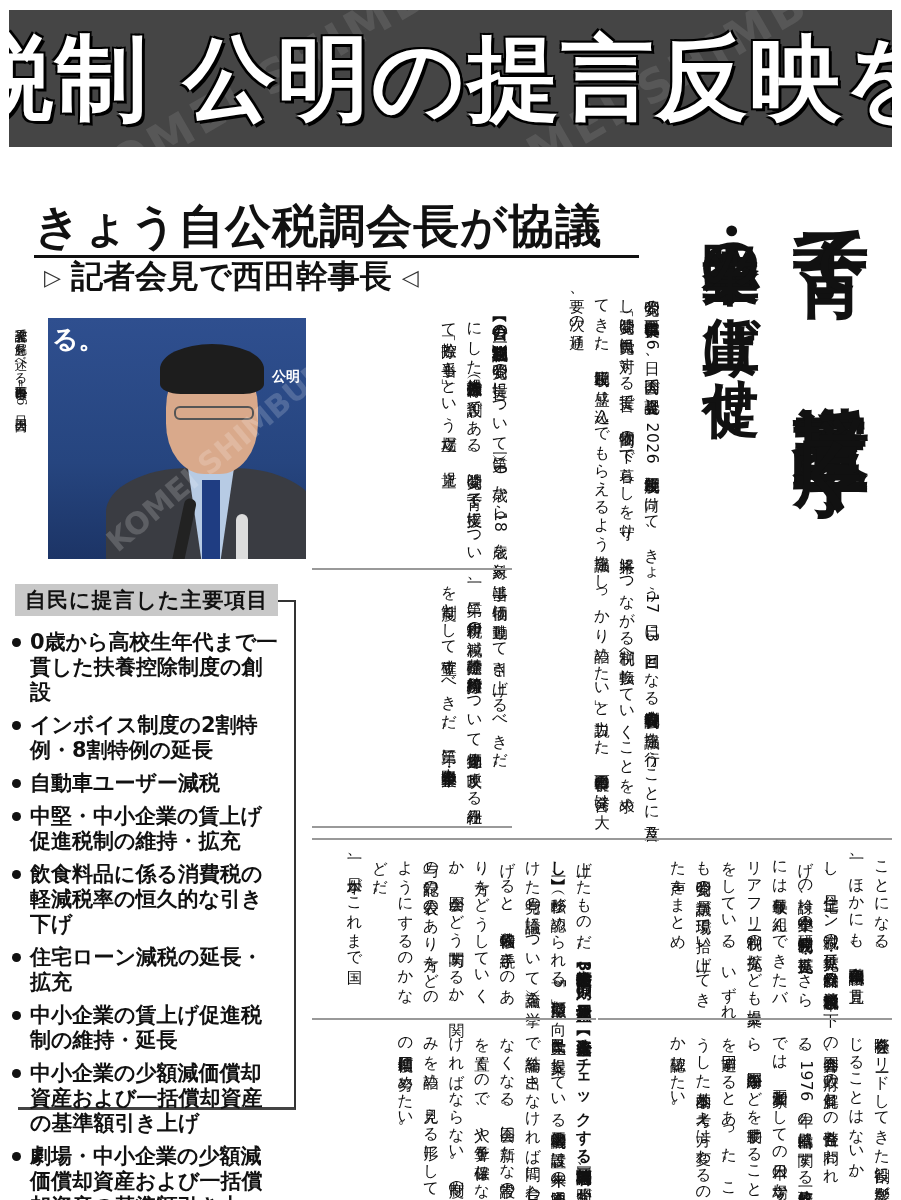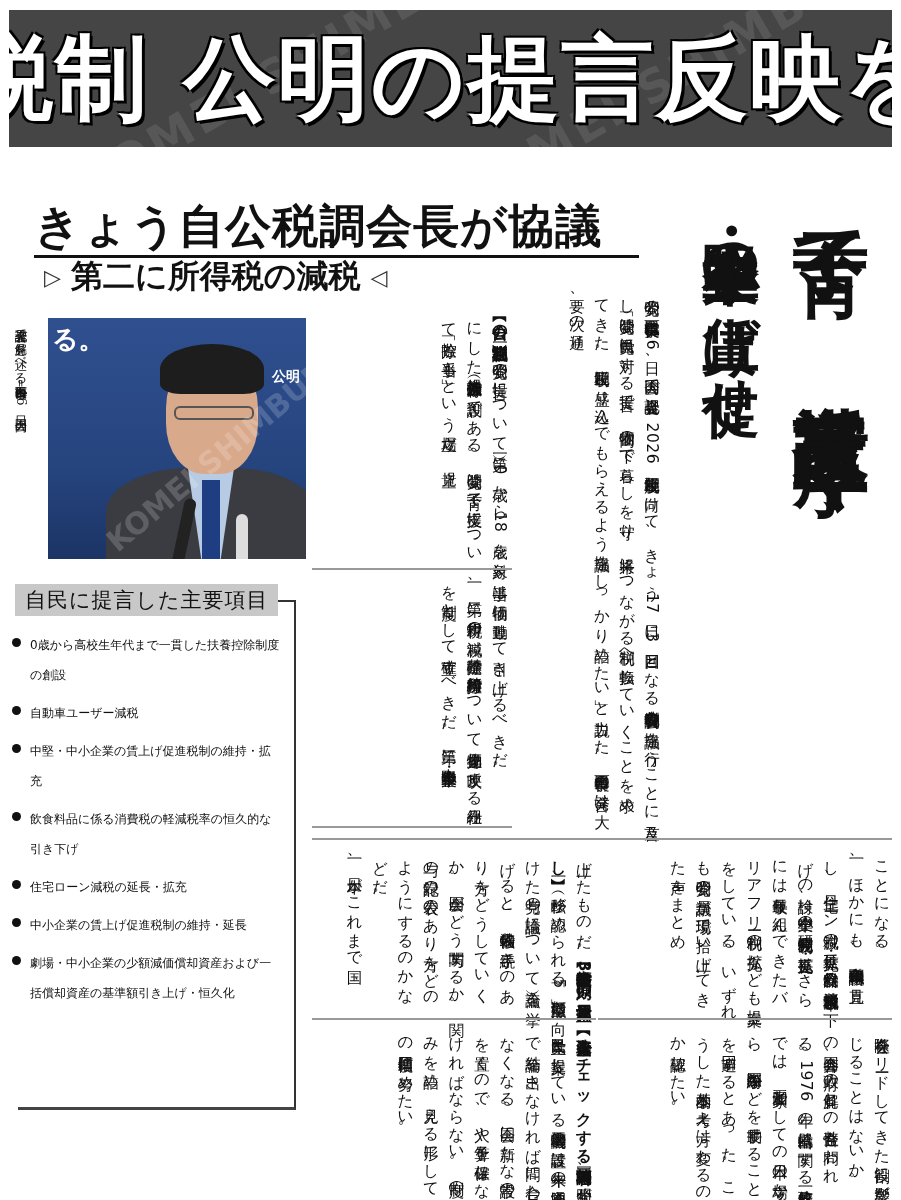--- a/index.html
+++ b/index.html
@@ -71,44 +71,44 @@
   .col { position: absolute; writing-mode: vertical-rl; font-size: 15.5px; line-height: 25.5px; letter-spacing: 0.5px; }
   .hrule { position: absolute; height: 2px; background: #999; }
 
   
   .box {
     position: absolute; left: 18px; top: 600px; width: 278px; height: 510px;
     border-top: 2px solid #333; border-right: 2px solid #333; border-bottom: 3px solid #444;
   }
   .box-title {
     position: absolute; left: 15px; top: 584px; background: #c8c8c8; padding: 2px 10px;
-    font-size: 21px; font-weight: normal; letter-spacing: 1px; white-space: nowrap;
+    font-size: 21px; font-weight: bold; letter-spacing: 1px; white-space: nowrap;
   }
   .items { position: absolute; left: 8px; top: 630px; width: 272px; list-style: none; }
   .items li {
-    position: relative; padding-left: 22px; font-size: 12px; line-height: 30px; margin-bottom: 8px;
+    position: relative; padding-left: 22px; font-size: 21px; line-height: 25px; margin-bottom: 8px; font-weight: bold;
   }
   .items li::before {
     content: ""; position: absolute; left: 4px; top: 8px; width: 9px; height: 9px; background: #111; border-radius: 50%;
   }
 </style>
 </head>
 <body>
 
 <div class="masthead">
   <span class="wm" style="left:40px;top:30px;">KOMEI SHIMBUN</span>
   <span class="wm" style="left:420px;top:40px;">KOMEI SHIMBUN</span>
   <h1>税制 公明の提言反映を</h1>
 </div>
 
 <div class="subhead">きょう自公税調会長が協議</div>
 
 <div class="kicker">
   <span class="tri">▷</span>
-  <span>第二に所得税の減税</span>
+  <span>記者会見で西田幹事長</span>
   <span class="tri">◁</span>
 </div>
 
 <div class="vhead main">子育て、家計支援 手厚く</div>
 <div class="vhead second">中堅・中小企業の賃上げ促せ</div>
 
 <div class="lead">公明党の西田実仁幹事長は16日、国会内で記者会見し、2026年度税制改正に向けて、きょう17日に3回目となる自公税制調査会長の協議を行うことに言及し「公明党は自民党に対する提言で、物価高の下で暮らしを守り、将来につながる税制へ転換していくことを求めてきた。税制改正に盛り込んでもらえるよう協議をしっかり詰めたい」と力説した。西田幹事長の発言は大要、次の通り。</div>
 
 <div class="photo">
   <span class="bgtext1">る。</span>
@@ -144,19 +144,21 @@
 
 <div class="col" style="left:312px; top:850px; height:162px; width:284px; white-space:pre-wrap;"><span>上げたものだ。</span><span style="font-weight:bold;">【防衛装備移転3原則の運用指針見直し】</span><span>一、（移転が認められる「5類型」撤廃に向けた与党の議論について）論点を挙げると、装備移転の手続きのあり方をどうしていくか。国会がどう関与するか。関与の記録の公表のあり方をどのようにするのかなどだ。
 一、日本がこれまで国</span></div>
 <div class="hrule" style="left:312px; top:1018px; width:284px;"></div>
 <div class="col" style="left:312px; top:1026px; height:170px; width:284px;"><span style="font-weight:bold;">【政治資金をチェックする第三者機関】</span><span>一、公明党が国民民主党と提案している第三者機関の設置は来年の通常国会で結論を出さなければ間に合わなくなる。国会に新たな常設の機関を置くので、人や予算を確保しなければならない。制度の仕組みを詰め、見える形にして国民の信頼回復に努めたい。</span></div>
 
 <div class="box"></div>
 <div class="box-title">自民に提言した主要項目</div>
 <ul class="items">
   <li>0歳から高校生年代まで一貫した扶養控除制度の創設</li>
+  <li>インボイス制度の2割特例・8割特例の延長</li>
   <li>自動車ユーザー減税</li>
   <li>中堅・中小企業の賃上げ促進税制の維持・拡充</li>
   <li>飲食料品に係る消費税の軽減税率の恒久的な引き下げ</li>
   <li>住宅ローン減税の延長・拡充</li>
   <li>中小企業の賃上げ促進税制の維持・延長</li>
+  <li>中小企業の少額減価償却資産および一括償却資産の基準額引き上げ</li>
   <li>劇場・中小企業の少額減価償却資産および一括償却資産の基準額引き上げ・恒久化</li>
 </ul>
 
 </body></html>

